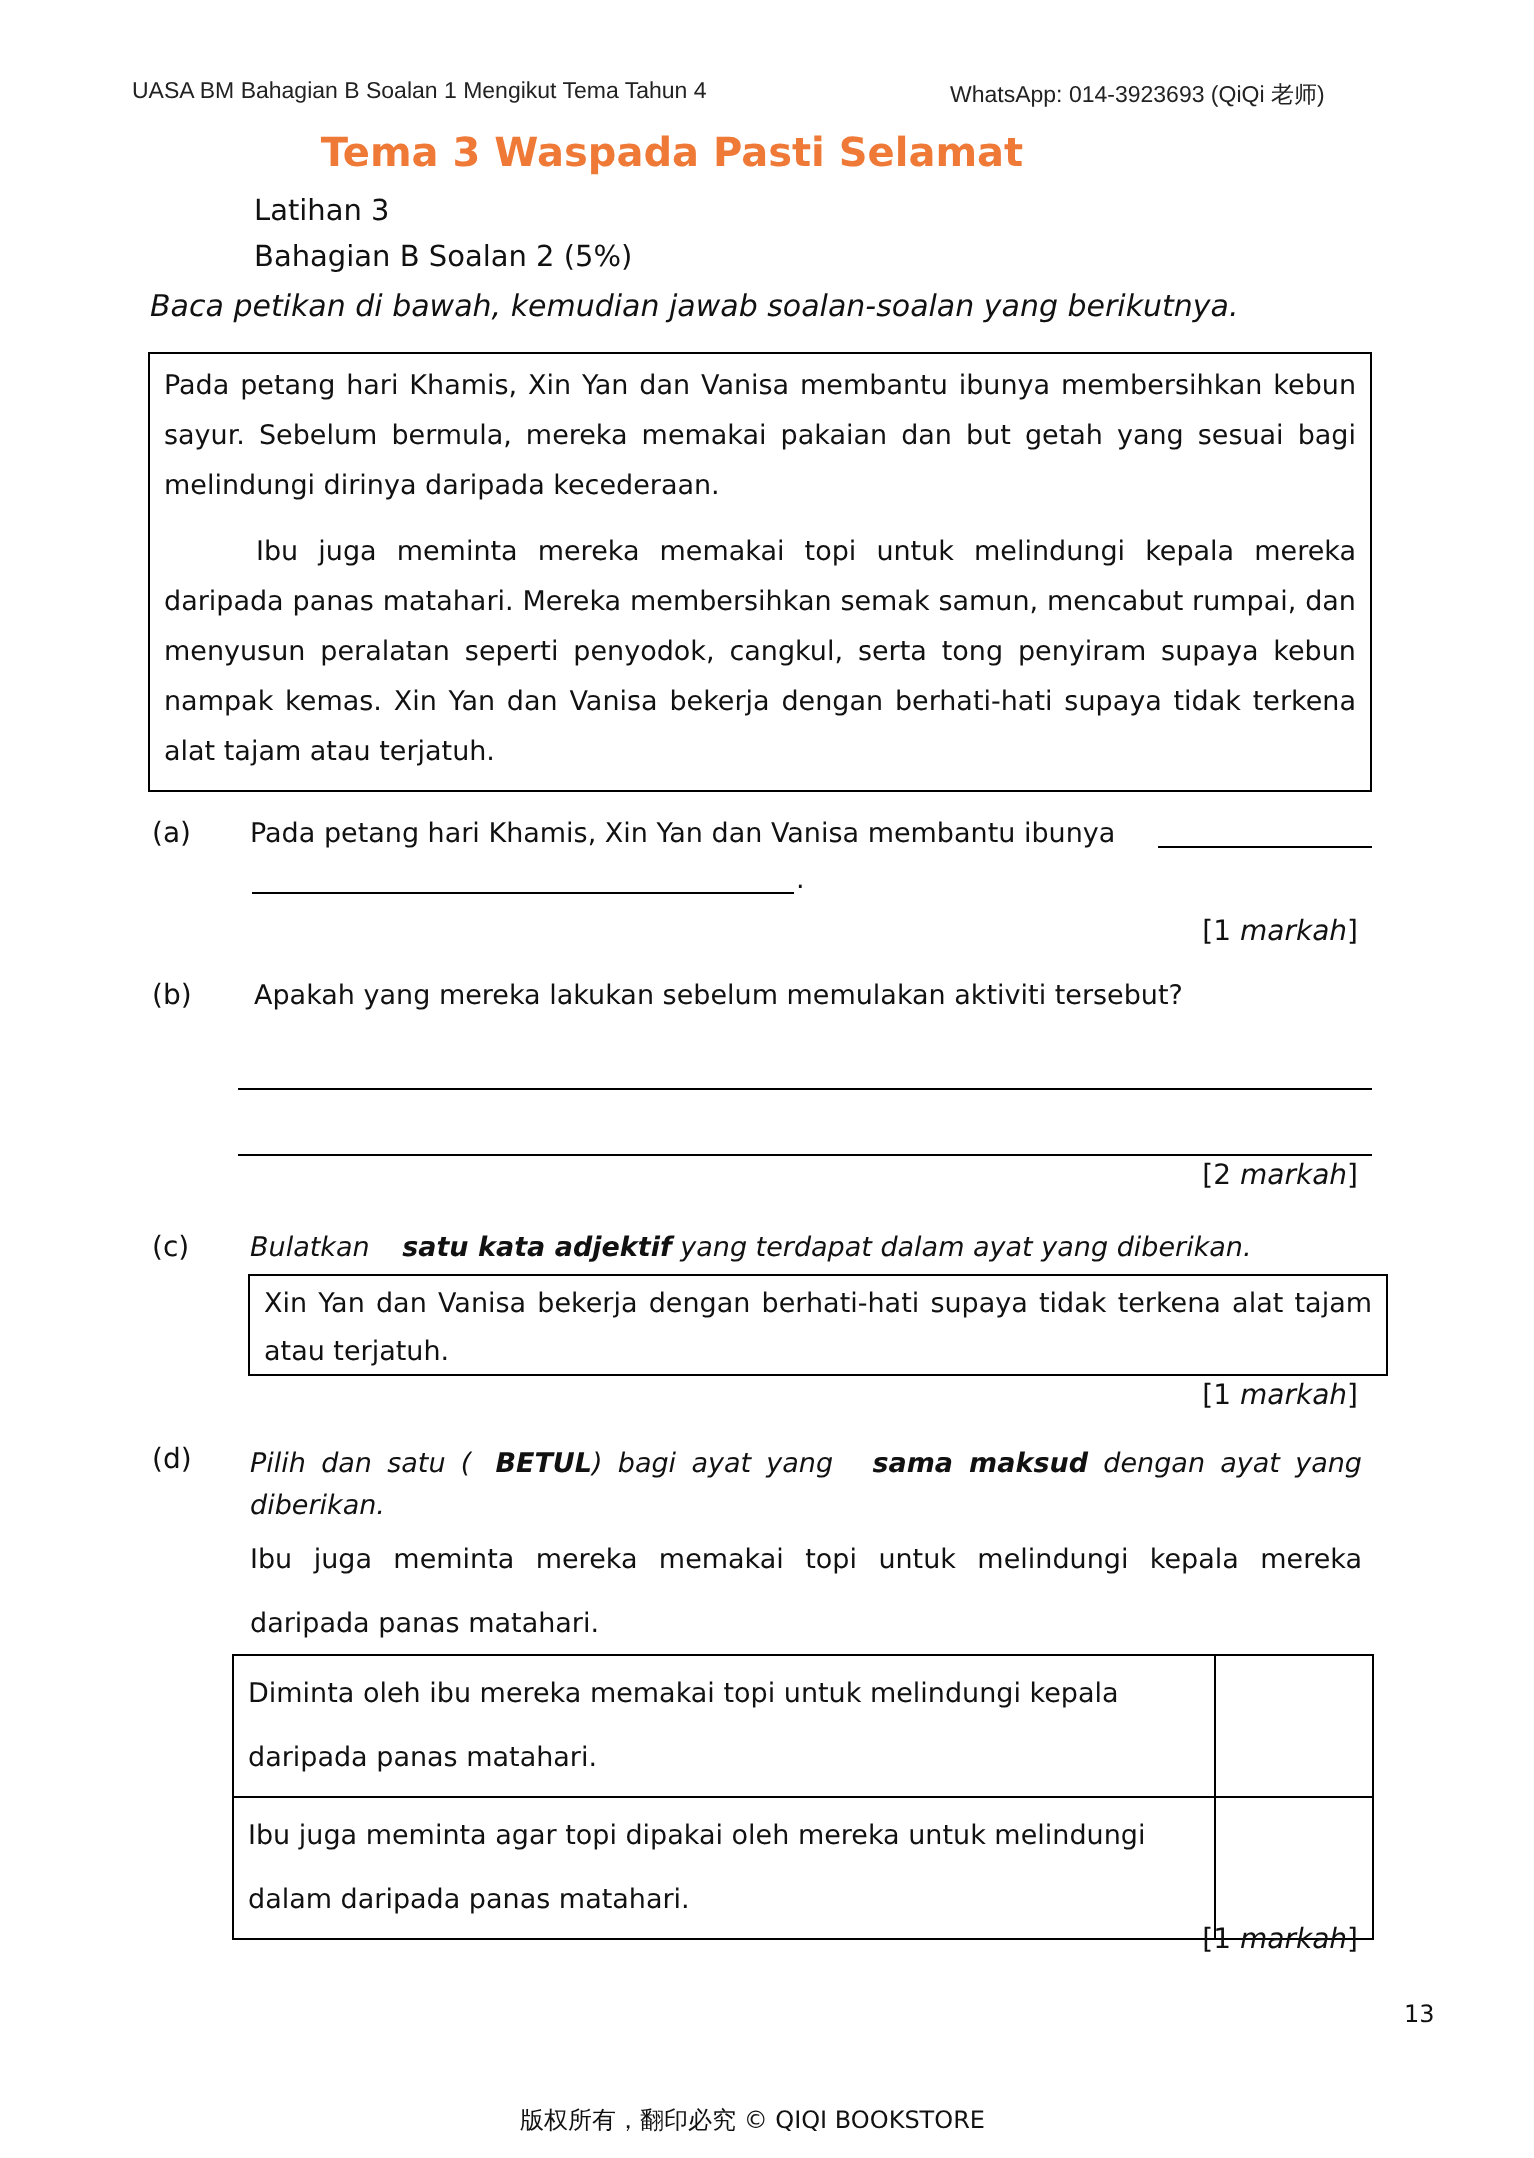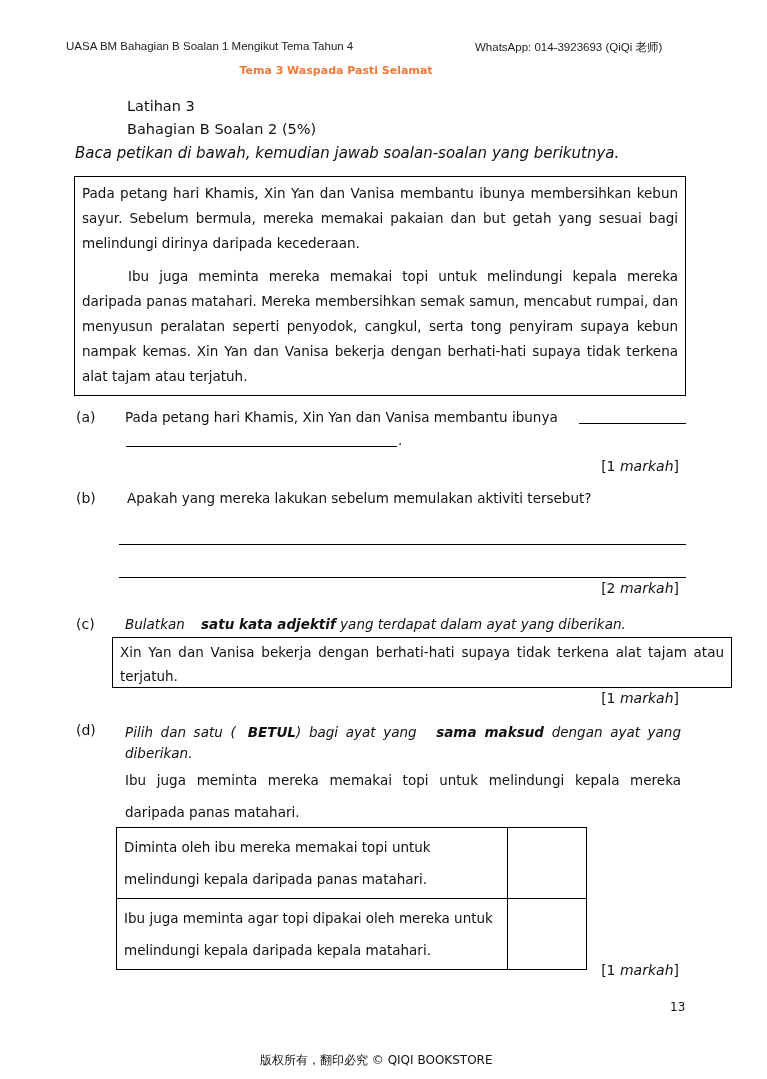--- a/index.html
+++ b/index.html
@@ -1,33 +1,33 @@
 <!DOCTYPE html>
 <html><head>
 <meta charset="utf-8">
 <style>
   html, body { margin:0; padding:0; background:#ffffff; }
   body { width:767px; height:1079px; position:relative; overflow:hidden;
          font-family:"DejaVu Sans", sans-serif; color:#111; }
   .hdr { position:absolute; top:40px; font-size:11.5px; color:#222; font-family:"Liberation Sans", sans-serif; }
   .title { position:absolute; top:64px; left:0; width:672px; text-align:center;
-           color:#ef7a38; font-weight:bold; font-size:11px; }
+           color:#ef7a38; font-weight:bold; font-size:20px; }
   .lbl { position:absolute; left:80px; font-weight:normal; font-size:14.5px;margin-left:47px; }
   .instr { position:absolute; left:75px; top:144px; font-style:italic; font-size:15px; }
   .box { position:absolute; border:1.2px solid #000; box-sizing:border-box; }
   .passage { left:74px; top:176px; width:612px; height:220px; padding:4px 7px; font-size:13.5px; line-height:25px; text-align:justify; }
   .passage p { margin:0; }
   .passage p + p { margin-top:8px; text-indent:46px; }
   .qn { position:absolute; left:76px; font-size:14px; }
   .qt { position:absolute; left:125px; font-size:13.5px; }
   .line { position:absolute; border-top:1px solid #000; height:0; }
   .mark { position:absolute; right:88px; font-size:14px;text-align:center; }
   .mark i { font-style:italic; }
-  .cbox { left:112px; top:637px; width:620px; height:51px; padding:2px 7px; font-size:13.5px; line-height:24px; text-align:justify; }
-  table.opt { position:absolute; left:116px; top:827px; width:471px; border-collapse:collapse; font-size:13.5px; }
+  .cbox { left:124px; top:637px; width:570px; height:51px; padding:2px 7px; font-size:13.5px; line-height:24px; text-align:justify; }
+  table.opt { position:absolute; left:116px; top:827px; width:571px; border-collapse:collapse; font-size:13.5px; }
   table.opt td { border:1.2px solid #000; vertical-align:top; padding:3px 7px; line-height:32px; height:58px; }
   table.opt td.ans { width:64px; }
   .foot { position:absolute; font-size:12px; }
   b { font-weight:bold;margin-left:12px; }
 </style>
 </head>
 <body>
 
 <div class="hdr" style="left:66px">UASA BM Bahagian B Soalan 1 Mengikut Tema Tahun 4</div>
 <div class="hdr" style="left:475px">WhatsApp: 014-3923693 (QiQi 老师)</div>
@@ -64,21 +64,21 @@
 <div class="qt" style="top:722px; width:556px; font-style:italic; text-align:justify; line-height:21px"><span>Pilih dan satu (</span><b>BETUL</b><span>) bagi ayat yang </span><b>sama  maksud</b><span> dengan ayat yang diberikan.</span></div>
 <div class="qt" style="top:764px; width:556px; text-align:justify; line-height:32px">Ibu juga meminta mereka memakai topi untuk melindungi kepala mereka daripada panas matahari.</div>
 
 <table class="opt">
   <tbody>
       <tr>
     <td>Diminta oleh ibu mereka memakai topi untuk melindungi kepala daripada panas matahari.</td>
     <td class="ans"></td>
   </tr>
   <tr>
-    <td>Ibu juga meminta agar topi dipakai oleh mereka untuk melindungi kepala daripada kepala matahari.</td>
+    <td>Ibu juga meminta agar topi dipakai oleh mereka untuk melindungi dalam daripada panas matahari.</td>
     <td class="ans"></td>
   </tr>
 </tbody>
   </table>
 <div class="mark" style="top:962px"><span>[1 </span><i>markah</i><span>]</span></div>
 
-<div class="foot" style="left:670px; top:1000px">13</div>
+<div class="foot" style="left:702px; top:1000px">13</div>
 <div class="foot" style="left:260px; top:1052px">版权所有，翻印必究 © QIQI BOOKSTORE</div>
 
 </body></html>

